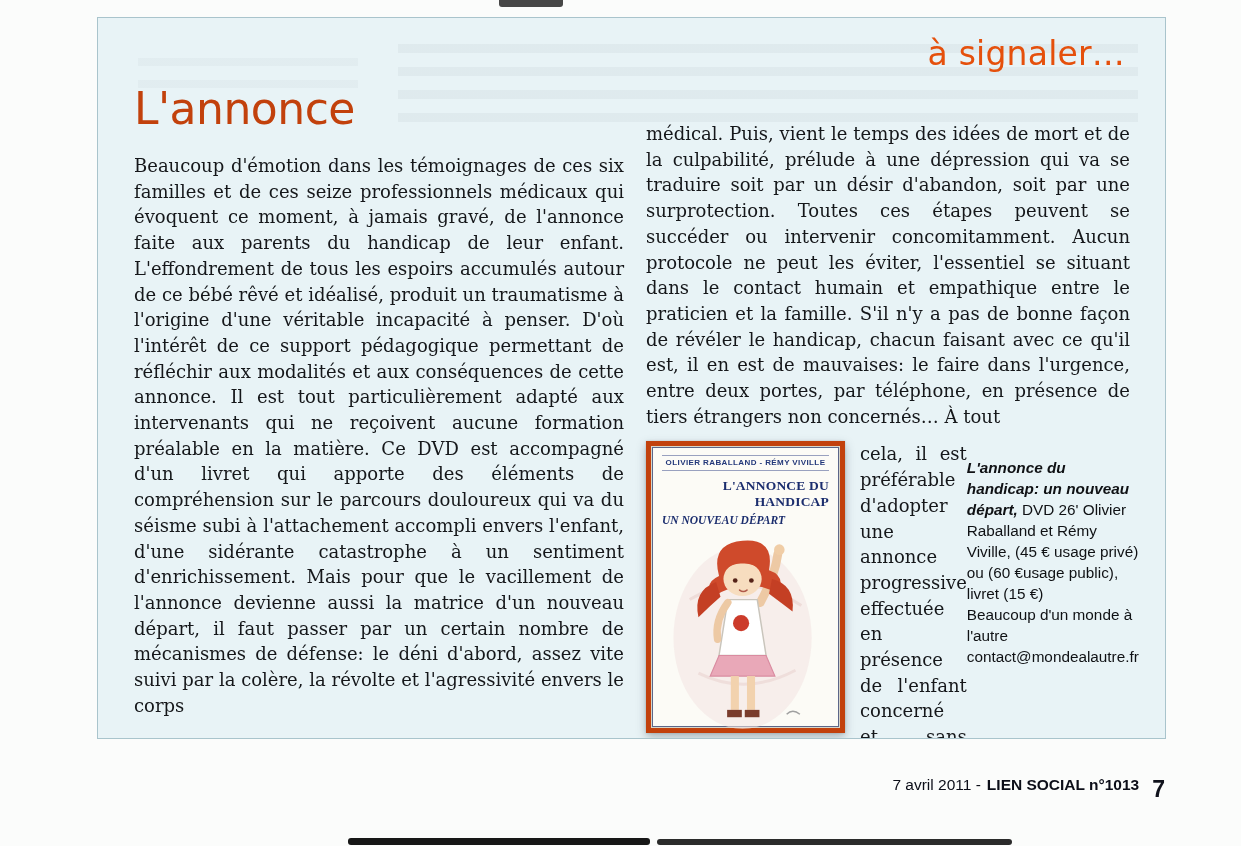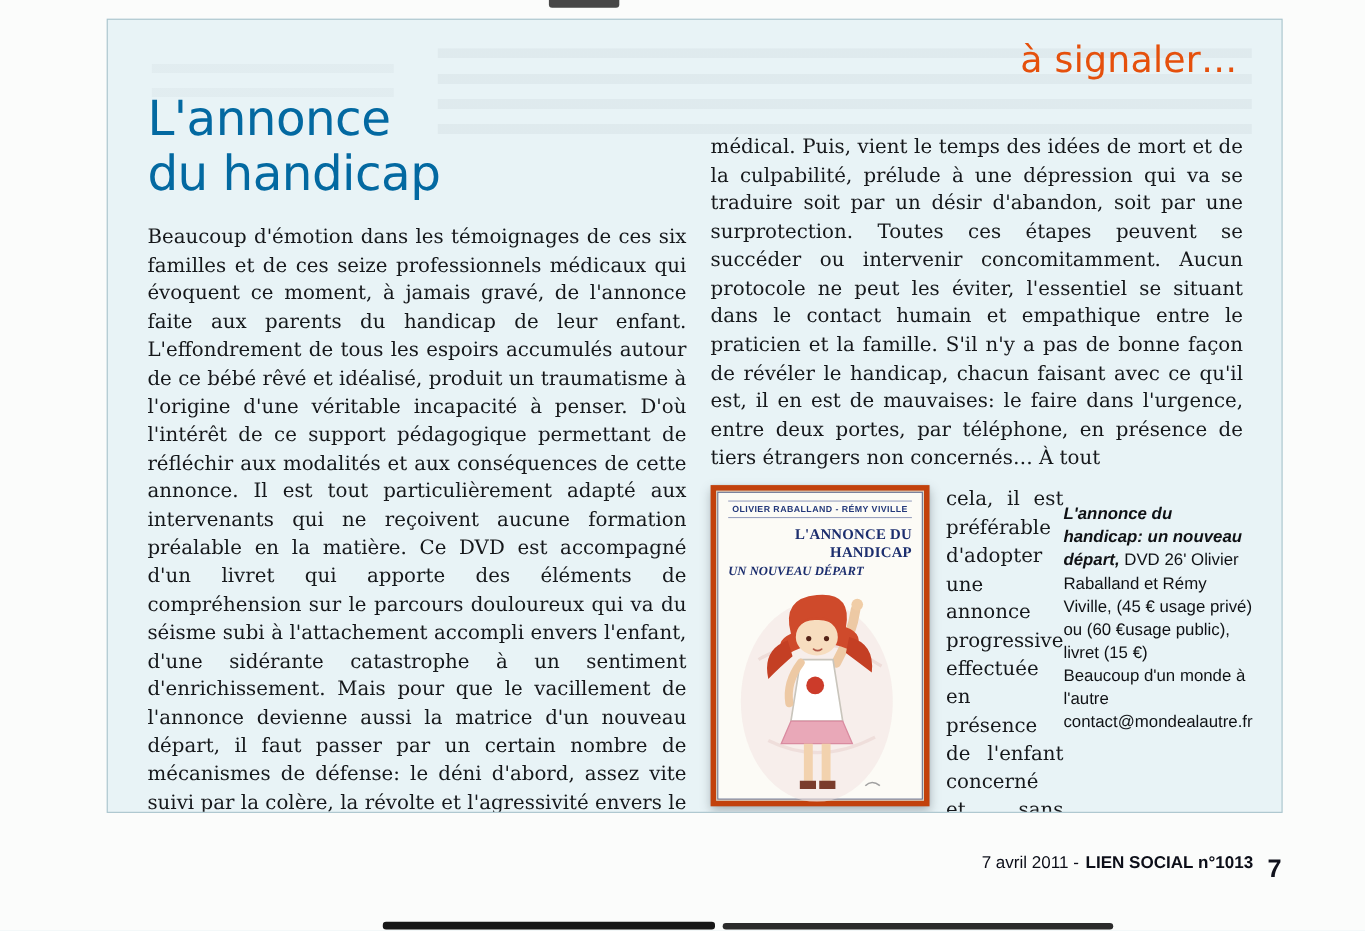--- a/index.html
+++ b/index.html
@@ -43,21 +43,21 @@
   .col{position:absolute;}
   .col-left{left:36px;top:66px;width:490px;}
   .col-right{left:548px;top:103px;width:484px;}
 
   .title{
     margin:0 0 19px 0;
     font-family:"DejaVu Sans", sans-serif;
     font-weight:normal;
     font-size:44px;
     line-height:50px;
-    color:#0369a1;
+    color:#c2410c;
     letter-spacing:-0.5px;
   }
 
   .body{
     margin:0;
     font-size:18px;
     line-height:25.7px;
     text-align:justify;
     color:#15171a;
     font-family:"DejaVu Serif", serif;
@@ -151,21 +151,21 @@
 
   <div class="artifact top-smudge"></div>
 
   <div class="panel">
     <div class="bleed"></div>
     <div class="bleed2"></div>
 
     <div class="signaler">à signaler…</div>
 
     <div class="col col-left">
-      <h1 class="title"><span>L'annonce</span><br><span>du handicap</span></h1>
+      <h1 class="title"><span>L'annonce</span><br></h1>
       <p class="body">Beaucoup d'émotion dans les témoignages de ces six familles et de ces seize professionnels médicaux qui évoquent ce moment, à jamais gravé, de l'annonce faite aux parents du handicap de leur enfant. L'effondrement de tous les espoirs accumulés autour de ce bébé rêvé et idéalisé, produit un traumatisme à l'origine d'une véritable incapacité à penser. D'où l'intérêt de ce support pédagogique permettant de réfléchir aux modalités et aux conséquences de cette annonce. Il est tout particulièrement adapté aux intervenants qui ne reçoivent aucune formation préalable en la matière. Ce DVD est accompagné d'un livret qui apporte des éléments de compréhension sur le parcours douloureux qui va du séisme subi à l'attachement accompli envers l'enfant, d'une sidérante catastrophe à un sentiment d'enrichissement. Mais pour que le vacillement de l'annonce devienne aussi la matrice d'un nouveau départ, il faut passer par un certain nombre de mécanismes de défense: le déni d'abord, assez vite suivi par la colère, la révolte et l'agressivité envers le corps</p>
     </div>
 
     <div class="col col-right">
       <p class="body">médical. Puis, vient le temps des idées de mort et de la culpabilité, prélude à une dépression qui va se traduire soit par un désir d'abandon, soit par une surprotection. Toutes ces étapes peuvent se succéder ou intervenir concomitamment. Aucun protocole ne peut les éviter, l'essentiel se situant dans le contact humain et empathique entre le praticien et la famille. S'il n'y a pas de bonne façon de révéler le handicap, chacun faisant avec ce qu'il est, il en est de mauvaises: le faire dans l'urgence, entre deux portes, par téléphone, en présence de tiers étrangers non concernés… À tout</p>
 
       <div class="media-row">
 
         <div class="dvd-scan">
           <div class="dvd-inner">

